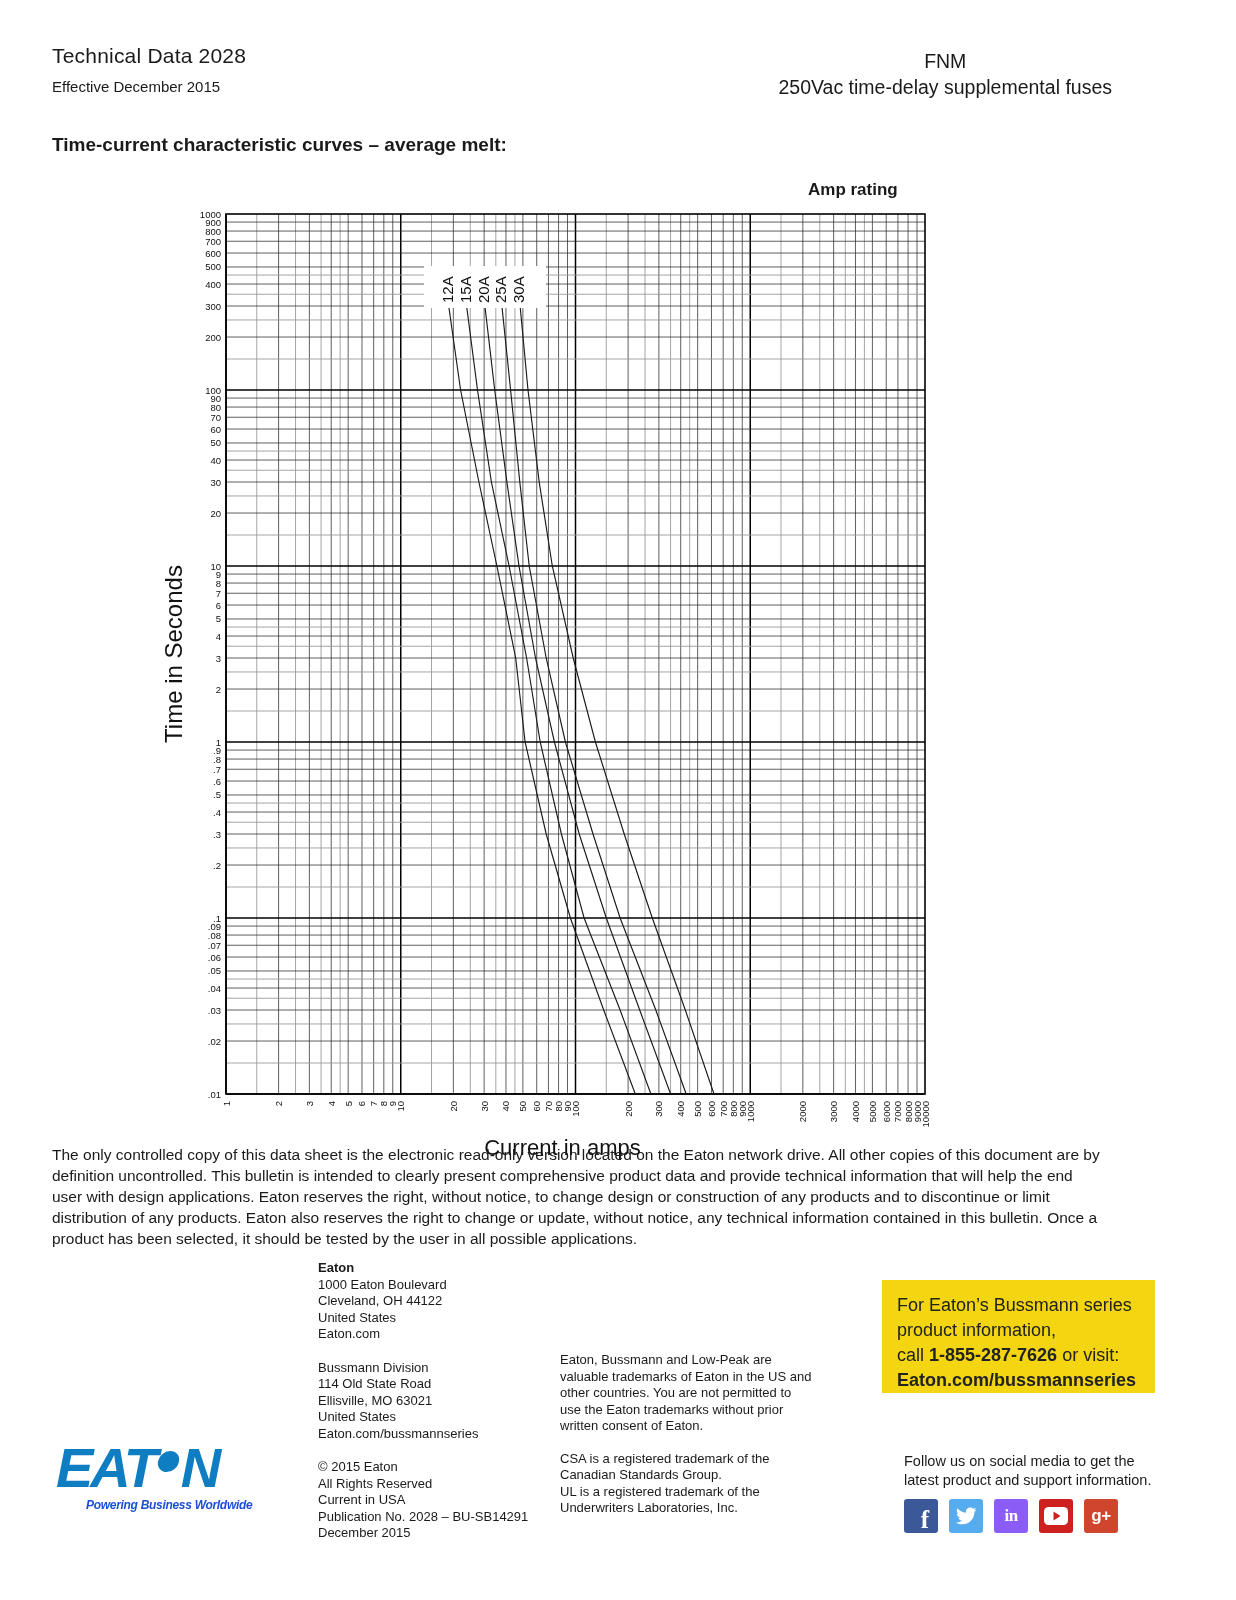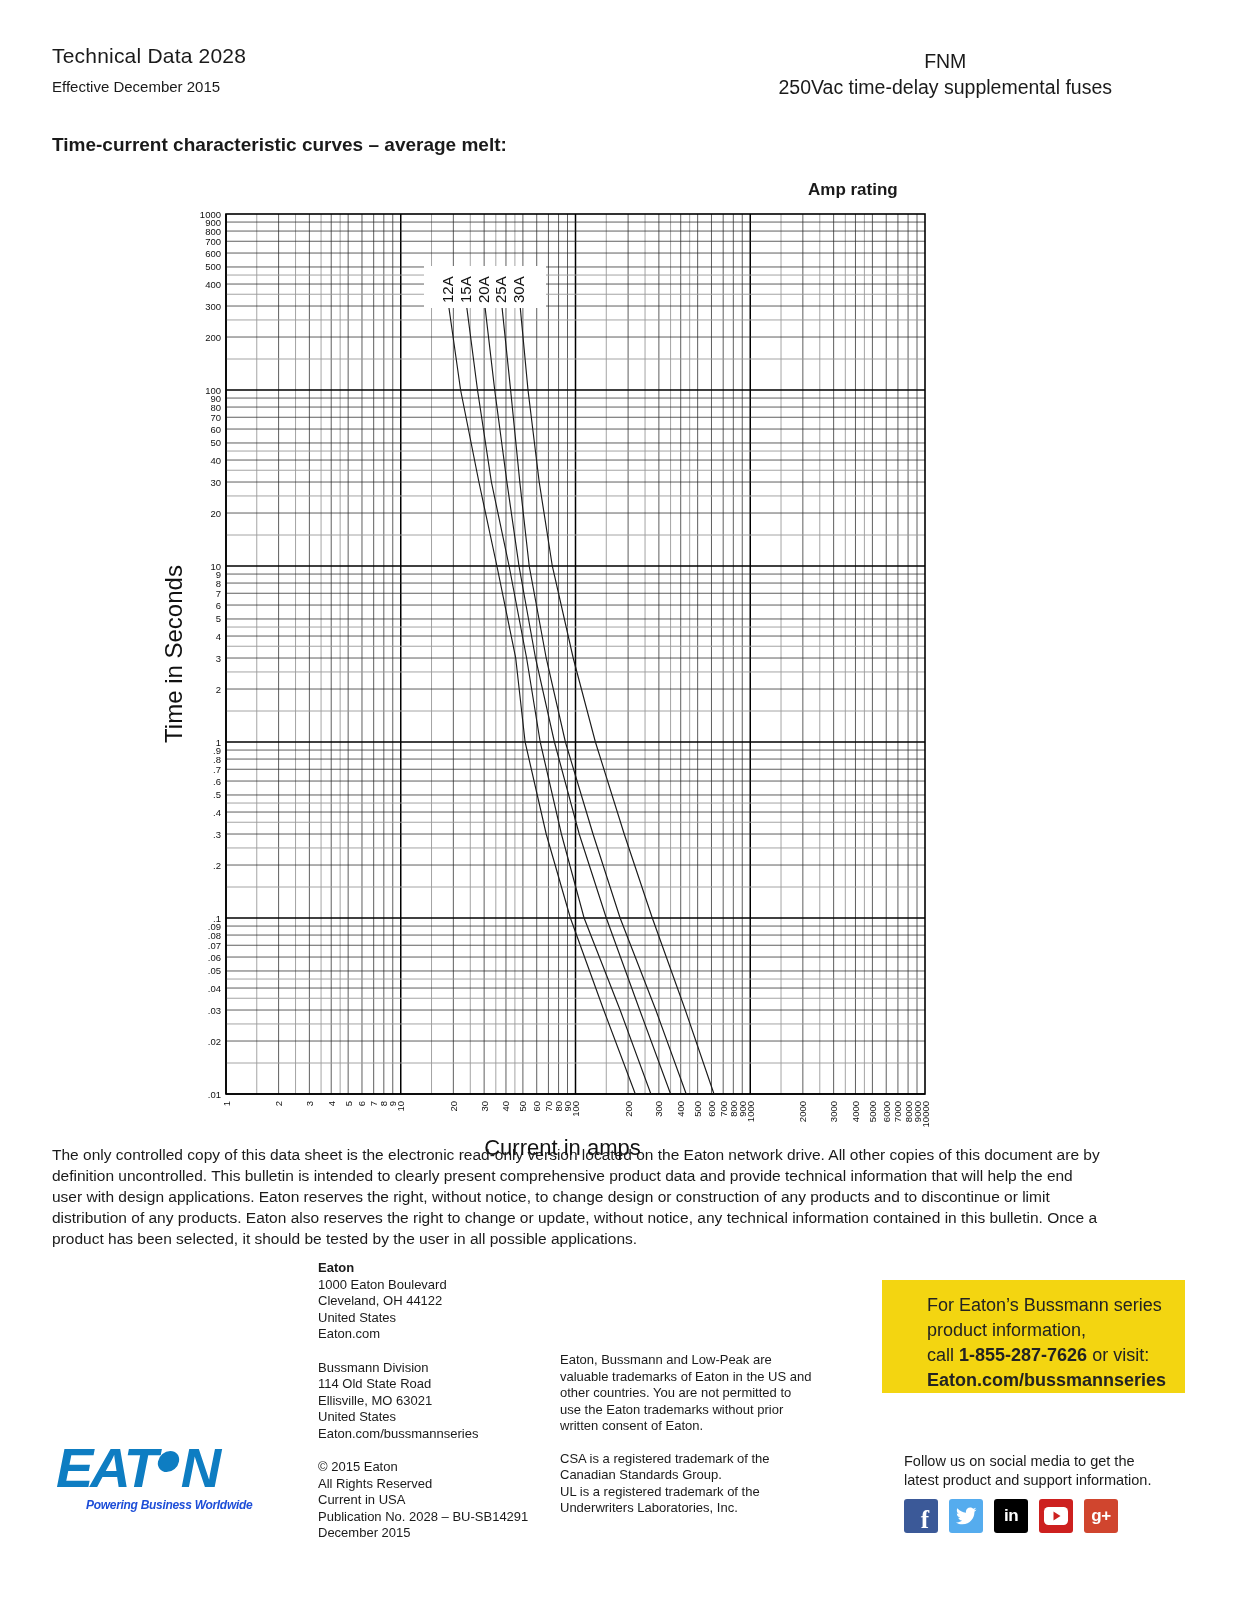--- a/index.html
+++ b/index.html
@@ -15,21 +15,21 @@
 
   #chart-svg{position:absolute;left:0;top:0;}
 
   .disclaimer{position:absolute;left:52px;top:1144px;width:1052px;font-size:15.5px;line-height:21px;text-align:left;}
 
   .addr-col{position:absolute;left:318px;top:1260px;font-size:13px;line-height:16.5px;}
   .addr-col .blk{margin-bottom:17px;}
   .tm-col{position:absolute;left:560px;top:1352px;width:252px;font-size:13px;line-height:16.5px;}
   .tm-col .gap{height:16px;}
 
-  .promo-box{position:absolute;left:882px;top:1280px;width:273px;height:113px;background:#f3d511;padding-left:30px;}
+  .promo-box{position:absolute;left:882px;top:1280px;width:273px;height:113px;background:#f3d511;}
   .promo-inner{padding:13px 0 0 15px;font-size:18px;line-height:25px;color:#222;}
   .promo-inner .b{font-weight:bold;}
 
   .social{position:absolute;left:884px;top:1452px;margin-left:20px;}
   .social-text{font-size:14.5px;line-height:19px;}
   .social-icons{display:flex;gap:11px;margin-top:9px;}
   .sicon{width:34px;height:34px;border-radius:3px;display:flex;align-items:center;justify-content:center;
          color:#fff;font-weight:bold;overflow:hidden;}
   .sicon .fb{font-size:25px;font-family:"Liberation Serif",serif;font-weight:bold;margin-top:8px;margin-left:8px;}
   .sicon .txt{font-size:17px;letter-spacing:-.5px;}
@@ -323,21 +323,21 @@
     </div>
     <div class="social-icons" id="social-icons">
         <div class="sicon" style="background: rgb(59, 89, 152);">
           <span class="fb">f</span>
         </div>
         <div class="sicon" style="background: rgb(85, 172, 238);">
           <svg width="22" height="22" viewBox="0 0 24 24">
             <path fill="#fff" d="M23.4 4.8c-.8.4-1.7.6-2.6.8.9-.6 1.6-1.5 2-2.5-.9.5-1.9.9-2.9 1.1C19 3.3 17.8 2.8 16.5 2.8c-2.5 0-4.6 2-4.6 4.6 0 .4 0 .7.1 1-3.8-.2-7.1-2-9.4-4.8-.4.7-.6 1.5-.6 2.3 0 1.6.8 3 2 3.8-.7 0-1.4-.2-2-.6v.1c0 2.2 1.6 4.1 3.7 4.5-.4.1-.8.2-1.2.2-.3 0-.6 0-.9-.1.6 1.8 2.3 3.1 4.3 3.2-1.6 1.2-3.6 2-5.7 2H1c2.1 1.3 4.5 2.1 7.1 2.1 8.5 0 13.1-7 13.1-13.1v-.6c.9-.7 1.7-1.5 2.2-2.4z"></path>
           </svg>
         </div>
-        <div class="sicon" style="background: #000000;">
+        <div class="sicon" style="background: #8b5cf6; font-family: Liberation Serif, serif;">
           <span class="txt">in</span>
         </div>
         <div class="sicon" style="background: rgb(205, 32, 31);">
           <svg width="26" height="20" viewBox="0 0 26 20">
             <rect x="1" y="1" width="24" height="18" rx="4.5" fill="#fff"></rect>
             <polygon points="10.5,5.5 17.5,10 10.5,14.5" fill="#cd201f"></polygon>
           </svg>
         </div>
         <div class="sicon" style="background: rgb(208, 69, 46);">
           <span class="txt">g+</span>

